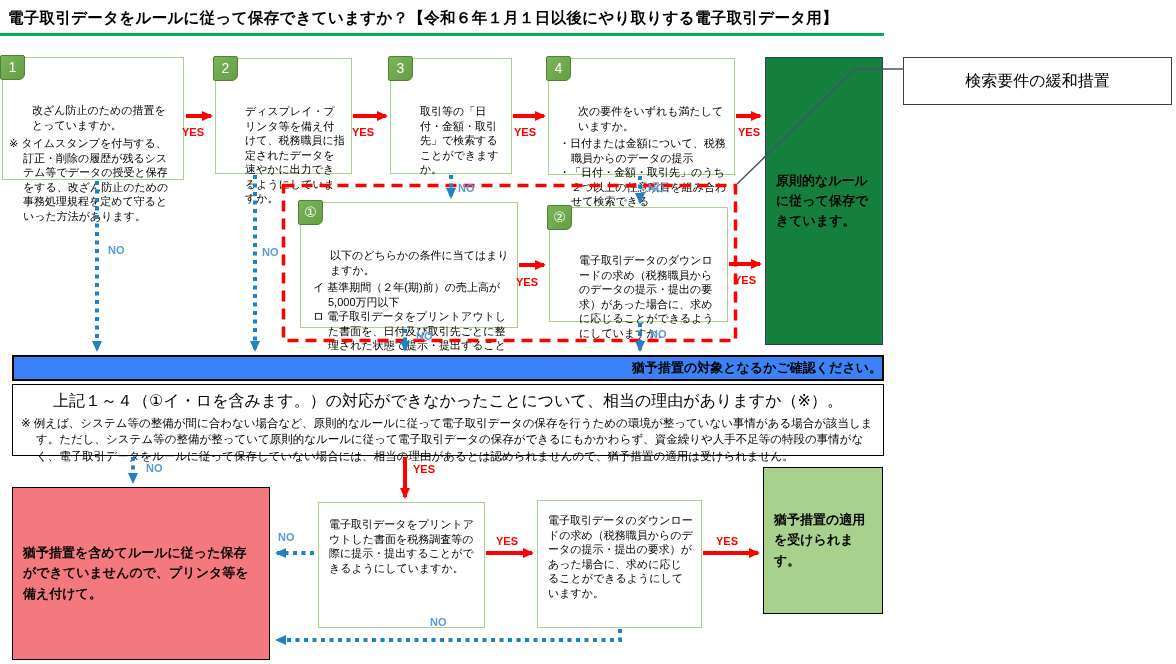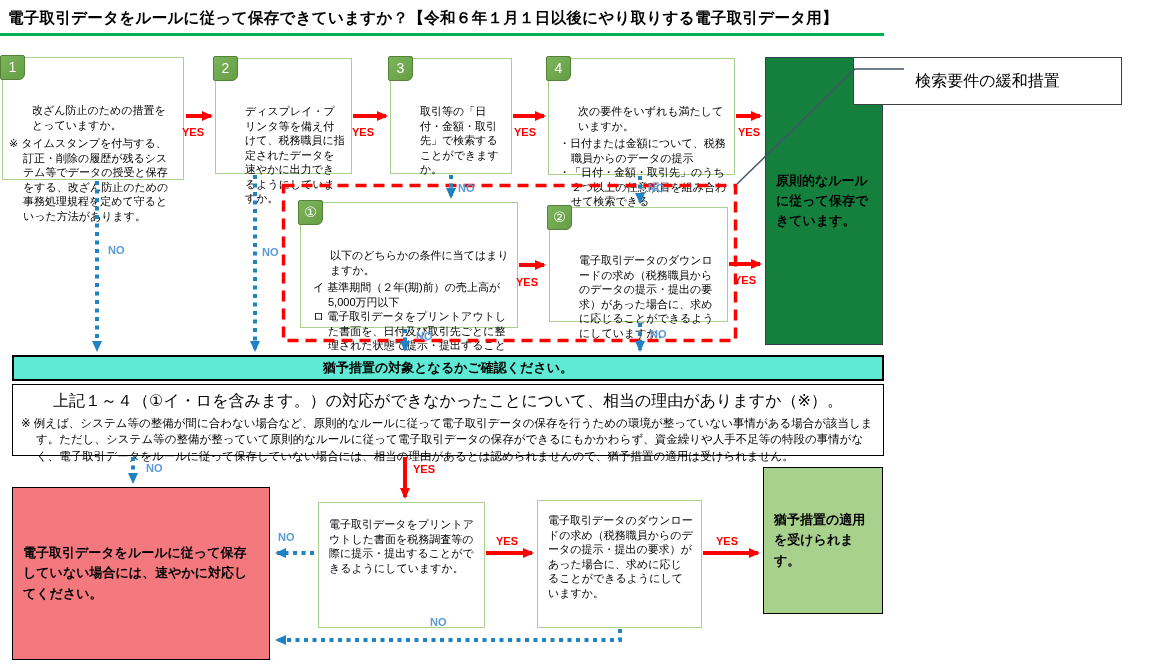--- a/index.html
+++ b/index.html
@@ -27,22 +27,22 @@
   .bigbox{position:absolute;box-sizing:border-box;border:1.6px solid #000;
           display:flex;align-items:center;font-weight:bold;font-size:13px;line-height:1.55;
           padding:8px 10px;}
   .blue{background:#15803d;border-color:#333F50;}
   .pink{background:#F4797F;border-color:#000;}
   .greenfill{background:#A9D18E;border-color:#000;}
 
   .callout{position:absolute;background:#fff;border:1.6px solid #404040;box-sizing:border-box;
            display:flex;align-items:center;justify-content:center;font-size:16px;}
 
-  .banner{position:absolute;background:#5eead4;border:2px solid #000;box-sizing:border-box;
-          display:flex;align-items:center;justify-content:center;font-weight:bold;font-size:13px;}
+  .banner{position:absolute;background:#3b82f6;border:2px solid #000;box-sizing:border-box;
+          display:flex;align-items:center;justify-content:flex-end;font-weight:bold;font-size:13px;}
   .reason{position:absolute;background:#fff;border:1.6px solid #000;box-sizing:border-box;
           font-size:11.5px;line-height:1.4;padding:3px 8px;}
   .reason .center{text-align:center;padding:2px 0 3px 0;font-size:16px;}
   .reason .hangp{padding-left:15px;text-indent:-15px;}
 
   svg.overlay{position:absolute;left:0;top:0;z-index:5;pointer-events:none;}
   .lbl{position:absolute;z-index:6;font-size:11px;font-weight:bold;}
   .yes{color:#FF0000;}
   .no{color:#5B9BD5;}
 </style>
@@ -76,21 +76,21 @@
     <ul class="bullets">
       <li>・日付または金額について、税務職員からのデータの提示</li>
       <li>・「日付・金額・取引先」のうち２つ以上の任意項目を組み合わせて検索できる</li>
     </ul>
   </div>
 
   <div class="bigbox blue" style="left:765px;top:57px;width:118px;height:288px;">
     <span>原則的なルールに従って保存できています。</span>
   </div>
 
-  <div class="callout" style="left:853px;top:57px;width:269px;height:48px;text-align:center;">
+  <div class="callout" style="left:903px;top:57px;width:269px;height:48px;text-align:center;">
     <span>検索要件の緩和措置</span>
   </div>
 
   <div class="qbox" style="left:300px;top:202px;width:218px;height:126px;">
     <div class="badge">①</div>
     <div class="q indent">以下のどちらかの条件に当てはまりますか。</div>
     <ul class="items">
       <li>イ 基準期間（２年(期)前）の売上高が5,000万円以下</li>
       <li>ロ 電子取引データをプリントアウトした書面を、日付及び取引先ごとに整理された状態で提示・提出することができるようにしている</li>
     </ul>
@@ -104,21 +104,21 @@
   <div class="banner" style="left:12px;top:355px;width:872px;height:26px;">
     <span>猶予措置の対象となるかご確認ください。</span>
   </div>
 
   <div class="reason" style="left:12px;top:384px;width:872px;height:72px;">
     <div class="center">上記１～４（①イ・ロを含みます。）の対応ができなかったことについて、相当の理由がありますか（※）。</div>
     <div class="hangp">※ 例えば、システム等の整備が間に合わない場合など、原則的なルールに従って電子取引データの保存を行うための環境が整っていない事情がある場合が該当します。ただし、システム等の整備が整っていて原則的なルールに従って電子取引データの保存ができるにもかかわらず、資金繰りや人手不足等の特段の事情がなく、電子取引データをルールに従って保存していない場合には、相当の理由があるとは認められませんので、猶予措置の適用は受けられません。</div>
   </div>
 
   <div class="bigbox pink" style="left:12px;top:487px;width:258px;height:173px;">
-    <span>電子取引データをルールに従って保存していない場合には、速やかに対応してください。</span>
+    <span>猶予措置を含めてルールに従った保存ができていませんので、プリンタ等を備え付けて。</span>
   </div>
 
   <div class="qbox" style="left:318px;top:502px;width:167px;height:126px;">
     <div class="q" style="padding:14px 8px 2px 10px;">電子取引データをプリントアウトした書面を税務調査等の際に提示・提出することができるようにしていますか。</div>
   </div>
 
   <div class="qbox" style="left:537px;top:500px;width:165px;height:128px;">
     <div class="q" style="padding:12px 8px 2px 10px;">電子取引データのダウンロードの求め（税務職員からのデータの提示・提出の要求）があった場合に、求めに応じることができるようにしていますか。</div>
   </div>
 

